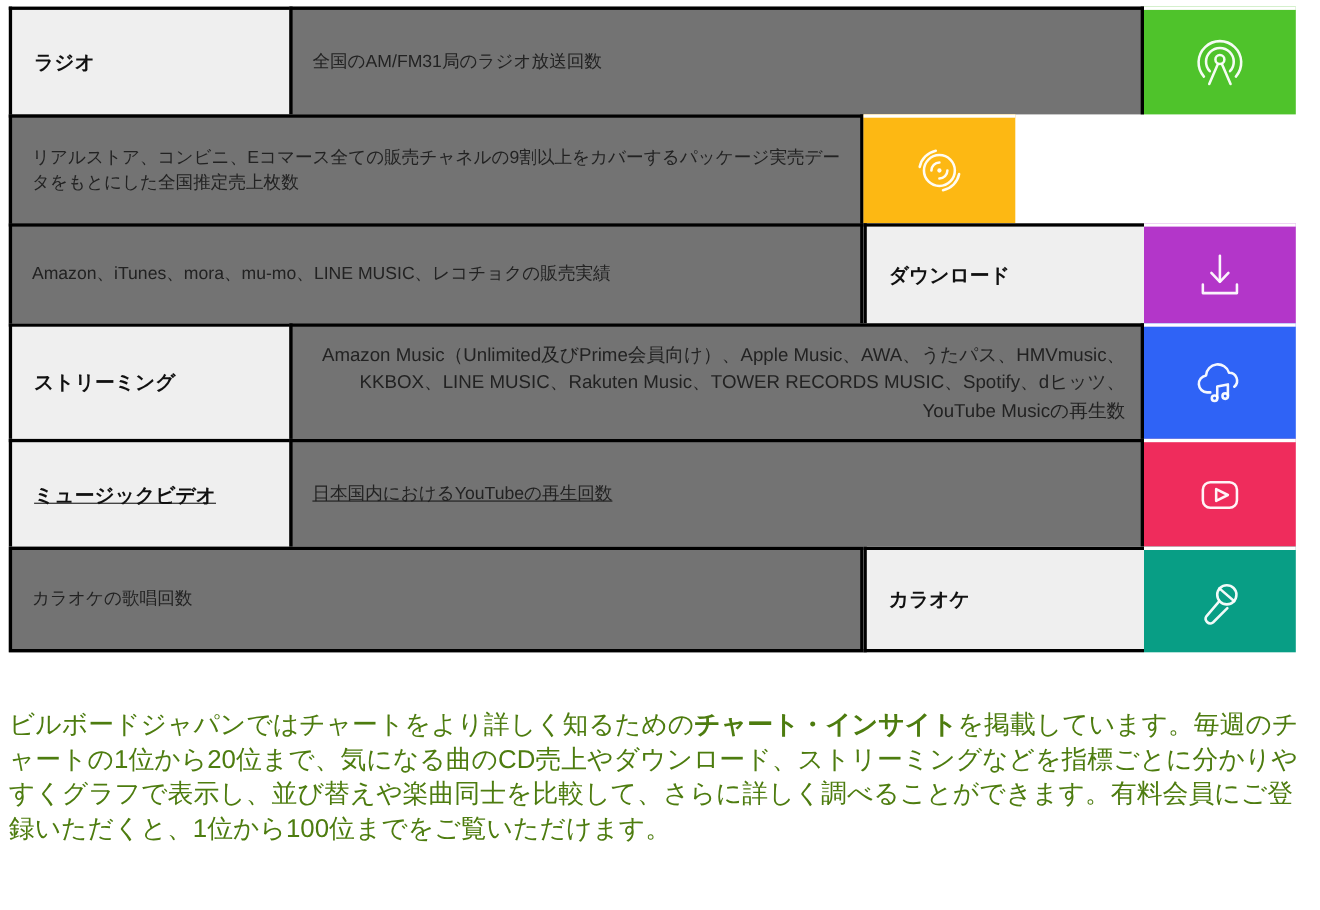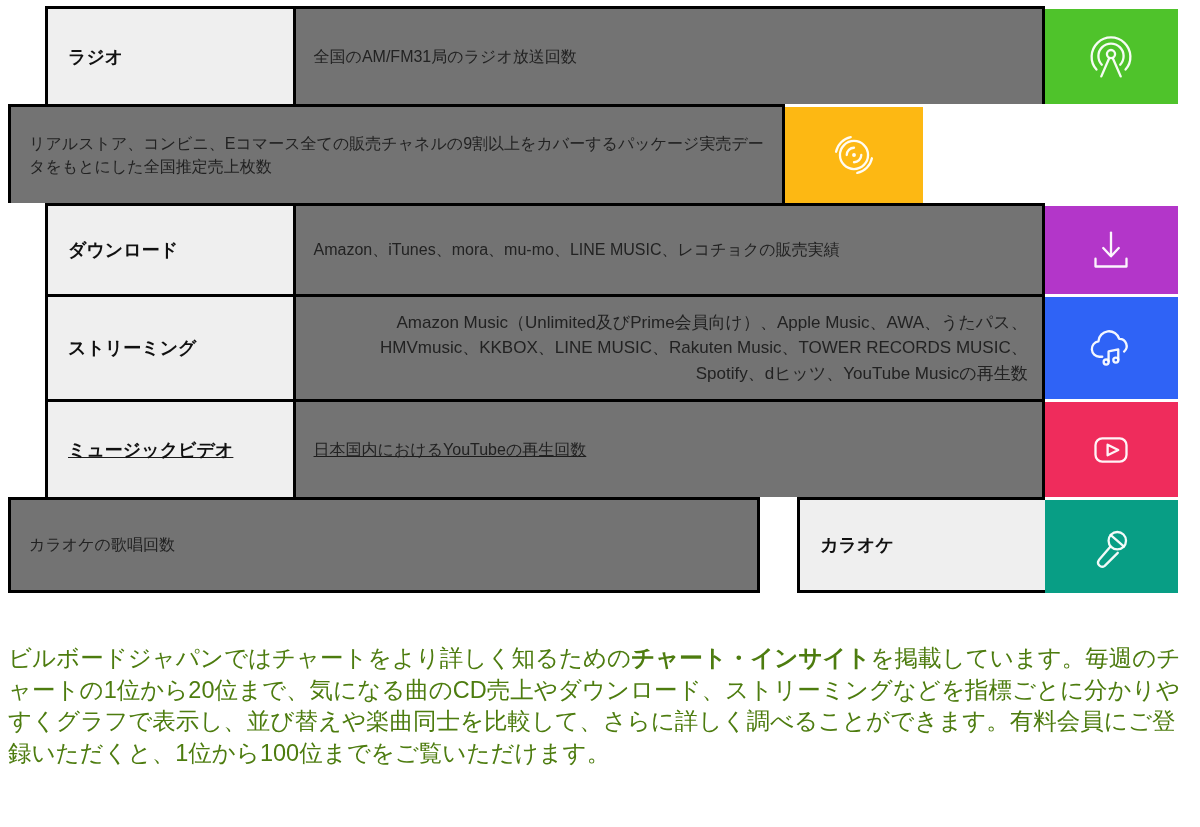--- a/index.html
+++ b/index.html
@@ -20,21 +20,20 @@
   .cell{box-sizing:border-box;display:flex;align-items:center;}
   .cell.label{
     width:255px;
     background:#efefef;
     border-top:3px solid #000;
     border-left:3px solid #000;
     font-weight:bold;
     font-size:18px;
     padding:8px 10px 8px 20px;
     color:#111;
-    margin-left:37px;
   }
   .cell.desc{
     width:777px;
     background:#737373;
     border-top:3px solid #000;
     border-left:3px solid #000;
     border-right:3px solid #000;
     font-size:16px;
     line-height:1.45;
     padding:8px 14px 8px 18px;
@@ -96,22 +95,22 @@
           <path d="M24.5,32 A7.5,7.5 0 0 1 32,24.5"></path>
           <path d="M39.5,32 A7.5,7.5 0 0 1 32,39.5"></path>
           <path d="M28.6,13.5 A19.5,19.5 0 0 0 13.5,28.6"></path>
           <path d="M35.4,50.5 A19.5,19.5 0 0 0 50.5,35.4"></path>
         </svg>
       </span>
     </div>
   </div>
 
   <div class="row r2">
+    <div class="cell desc">Amazon、iTunes、mora、mu-mo、LINE MUSIC、レコチョクの販売実績</div>
     <div class="cell label">ダウンロード</div>
-    <div class="cell desc">Amazon、iTunes、mora、mu-mo、LINE MUSIC、レコチョクの販売実績</div>
     <div class="cell iconcell" style="background-color: rgb(179, 54, 201);">
       <span class="icon-wrap">
         <svg width="62" height="62" viewBox="0 0 64 64" fill="none" stroke="rgba(255,255,255,0.95)" stroke-width="2.4" stroke-linecap="round" stroke-linejoin="round">
           <path d="M32,14 L32,38"></path>
           <path d="M24,30 L32,38.5 L40,30"></path>
           <path d="M16,41 L16,49 L48,49 L48,41"></path>
         </svg>
       </span>
     </div>
   </div>

